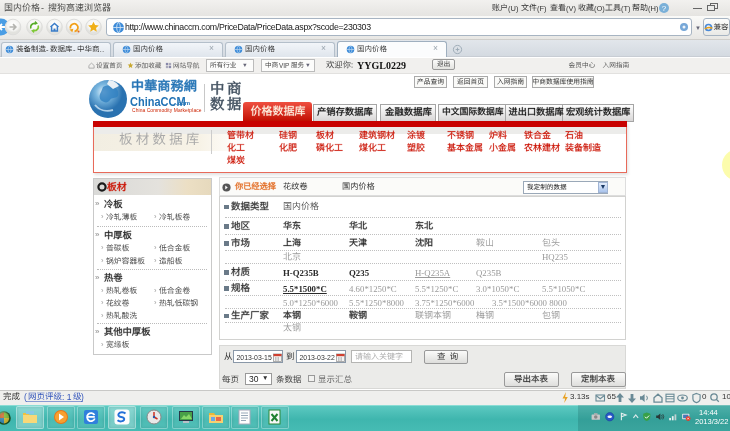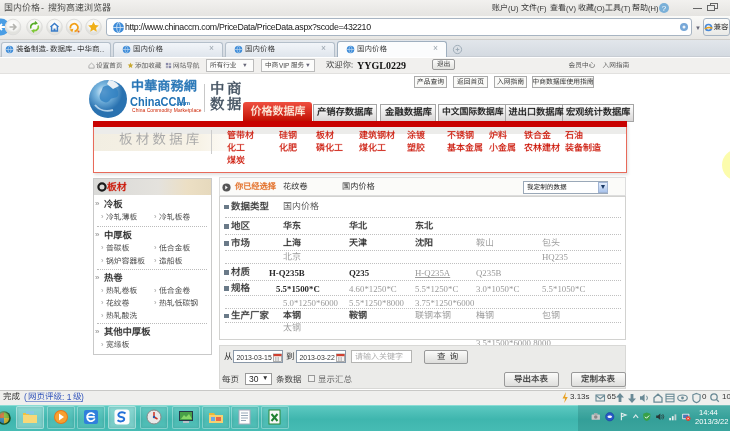--- a/index.html
+++ b/index.html
@@ -41,21 +41,21 @@
     <path d="M76.3 16.2l-2.9-2.7 4-.8z" fill="#f2a019"></path>
     <circle cx="82.5" cy="15.5" r="1" fill="#e86818"></circle>
 <circle cx="97.5" cy="11" r="7.8" fill="url(#btn)" stroke="#dddddb"></circle>
     <path d="M97.5 5.8l1.6 3.3 3.7.4-2.8 2.5.8 3.7-3.3-2-3.3 2 .8-3.7-2.8-2.5 3.7-.4z" fill="#f0b018"></path>
 </svg>
 <div style="position:absolute;left:106px;top:17.5px;width:586px;height:18.5px;background:#fff;border:1px solid #a7b4c2;border-radius:3px"></div>
 <svg width="13" height="13" viewBox="0 0 24 24" style="position:absolute;left:112px;top:21px">
     <circle cx="12" cy="12" r="10" fill="#3b8ad8"></circle>
     <path d="M2 12h20M12 2a16 16 0 0 1 0 20M12 2a16 16 0 0 0 0 20" stroke="#cfe3f5" stroke-width="1.6" fill="none"></path>
   </svg>
-<div style="position:absolute;left:125px;top:22px;font:normal 8.8px 'Liberation Sans', sans-serif;color:#1a1a1a;letter-spacing:-0.32px;white-space:nowrap;">http://www.chinaccm.com/PriceData/PriceData.aspx?scode=432210</div>
+<div style="position:absolute;left:125px;top:22px;font:normal 8.8px 'Liberation Sans', sans-serif;color:#1a1a1a;letter-spacing:-0.32px;white-space:nowrap;">http://www.chinaccm.com/PriceData/PriceData.aspx?scode=230303</div>
 <svg width="12" height="12" viewBox="0 0 24 24" style="position:absolute;left:678px;top:21px">
     <circle cx="12" cy="12" r="8" fill="#78a8d8"></circle>
     <circle cx="12" cy="12" r="3" fill="#eef4fa"></circle>
     <path d="M12 4v4M12 16v4M4 12h4M16 12h4M6.3 6.3l2.5 2.5M15.2 15.2l2.5 2.5M17.7 6.3l-2.5 2.5M8.8 15.2l-2.5 2.5" stroke="#78a8d8" stroke-width="1.8"></path>
   </svg>
 <div style="position:absolute;left:695px;top:25px;font:6px 'Liberation Sans';color:#667">▼</div>
 <div style="position:absolute;left:703px;top:17.5px;width:27px;height:18.5px;background:linear-gradient(#fdfdfc,#e9e9e6);border:1px solid #a7b4c2;border-radius:3px"></div>
 <svg width="9" height="9" viewBox="0 0 24 24" style="position:absolute;left:704px;top:23px">
     <circle cx="12" cy="12" r="8" fill="none" stroke="#4a8ad8" stroke-width="4.5"></circle>
     <path d="M2 16c7-5 13-5 20-2" stroke="#e8a018" stroke-width="4" fill="none"></path>
@@ -174,35 +174,35 @@
     <path d="M4 3l3 2.5L4 8z" fill="#fff"></path>
   </svg>
 <div style="position:absolute;left:523px;top:181px;width:85px;height:12.5px;background:#fff;border:1px solid #9aa8b8"></div>
 <div style="position:absolute;left:597.5px;top:182px;width:10px;height:10.5px;background:linear-gradient(#e4edfb,#aac4ec);border:1px solid #a0b4d4"></div>
 <div style="position:absolute;left:599.5px;top:182.5px;font:7px 'Liberation Sans';color:#1a3a66">▼</div>
 <div style="position:absolute;left:219px;top:196px;width:407px;height:144px;background:#fff;border:1px solid #d2d2d0"></div>
 <div style="position:absolute;left:224px;top:204.5px;width:4.5px;height:4.5px;background:#6a7a88"></div>
 <div style="position:absolute;left:224px;top:224.0px;width:4.5px;height:4.5px;background:#6a7a88"></div>
 <div style="position:absolute;left:224px;top:241.0px;width:4.5px;height:4.5px;background:#6a7a88"></div>
 <div style="position:absolute;left:224px;top:270.0px;width:4.5px;height:4.5px;background:#6a7a88"></div>
-<div style="position:absolute;left:269px;top:268px;font:bold 8.8px 'Liberation Serif', serif;color:#2a2a2a;white-space:nowrap;">H-Q235B</div>
+<div style="position:absolute;left:283px;top:268px;font:bold 8.8px 'Liberation Serif', serif;color:#2a2a2a;white-space:nowrap;">H-Q235B</div>
 <div style="position:absolute;left:349px;top:268px;font:bold 8.8px 'Liberation Serif', serif;color:#2a2a2a;white-space:nowrap;">Q235</div>
 <div style="position:absolute;left:415px;top:268px;font:normal 8.8px 'Liberation Serif', serif;color:#9a9a9a;white-space:nowrap;text-decoration:underline;">H-Q235A</div>
 <div style="position:absolute;left:476px;top:268px;font:normal 8.8px 'Liberation Serif', serif;color:#9a9a9a;white-space:nowrap;">Q235B</div>
 <div style="position:absolute;left:542px;top:252px;font:normal 8.8px 'Liberation Serif', serif;color:#9a9a9a;white-space:nowrap;">HQ235</div>
 <div style="position:absolute;left:224px;top:286.0px;width:4.5px;height:4.5px;background:#6a7a88"></div>
-<div style="position:absolute;left:276px;top:283.5px;font:bold 8.8px 'Liberation Serif', serif;color:#2a2a2a;white-space:nowrap;">5.5*1500*C</div>
+<div style="position:absolute;left:283px;top:283.5px;font:bold 8.8px 'Liberation Serif', serif;color:#2a2a2a;white-space:nowrap;text-decoration:underline;">5.5*1500*C</div>
 <div style="position:absolute;left:349px;top:283.5px;font:normal 8.8px 'Liberation Serif', serif;color:#9a9a9a;white-space:nowrap;">4.60*1250*C</div>
 <div style="position:absolute;left:415px;top:283.5px;font:normal 8.8px 'Liberation Serif', serif;color:#9a9a9a;white-space:nowrap;">5.5*1250*C</div>
 <div style="position:absolute;left:476px;top:283.5px;font:normal 8.8px 'Liberation Serif', serif;color:#9a9a9a;white-space:nowrap;">3.0*1050*C</div>
 <div style="position:absolute;left:542px;top:283.5px;font:normal 8.8px 'Liberation Serif', serif;color:#9a9a9a;white-space:nowrap;">5.5*1050*C</div>
 <div style="position:absolute;left:283px;top:297.5px;font:normal 8.8px 'Liberation Serif', serif;color:#9a9a9a;white-space:nowrap;">5.0*1250*6000</div>
 <div style="position:absolute;left:349px;top:297.5px;font:normal 8.8px 'Liberation Serif', serif;color:#9a9a9a;white-space:nowrap;">5.5*1250*8000</div>
 <div style="position:absolute;left:415px;top:297.5px;font:normal 8.8px 'Liberation Serif', serif;color:#9a9a9a;white-space:nowrap;">3.75*1250*6000</div>
-<div style="position:absolute;left:476px;top:297.5px;font:normal 8.8px 'Liberation Serif', serif;color:#9a9a9a;white-space:nowrap;margin-top:40px;">3.5*1500*6000 8000</div>
+<div style="position:absolute;left:492px;top:297.5px;font:normal 8.8px 'Liberation Serif', serif;color:#9a9a9a;white-space:nowrap;">3.5*1500*6000 8000</div>
 <div style="position:absolute;left:224px;top:313.5px;width:4.5px;height:4.5px;background:#6a7a88"></div>
 <div style="position:absolute;left:225px;top:217px;width:396px;height:1px;border-top:1px dotted #c0c0c0"></div>
 <div style="position:absolute;left:225px;top:233.5px;width:396px;height:1px;border-top:1px dotted #c0c0c0"></div>
 <div style="position:absolute;left:225px;top:250px;width:396px;height:1px;border-top:1px dotted #c0c0c0"></div>
 <div style="position:absolute;left:225px;top:263px;width:396px;height:1px;border-top:1px dotted #c0c0c0"></div>
 <div style="position:absolute;left:225px;top:279.5px;width:396px;height:1px;border-top:1px dotted #c0c0c0"></div>
 <div style="position:absolute;left:225px;top:294.5px;width:396px;height:1px;border-top:1px dotted #c0c0c0"></div>
 <div style="position:absolute;left:225px;top:308px;width:396px;height:1px;border-top:1px dotted #c0c0c0"></div>
 <div style="position:absolute;left:225px;top:321.5px;width:396px;height:1px;border-top:1px dotted #c0c0c0"></div>
 <div style="position:absolute;left:219px;top:344.5px;width:407px;height:44.5px;background:#ebebe9;border:1px solid #d8d8d6"></div>

